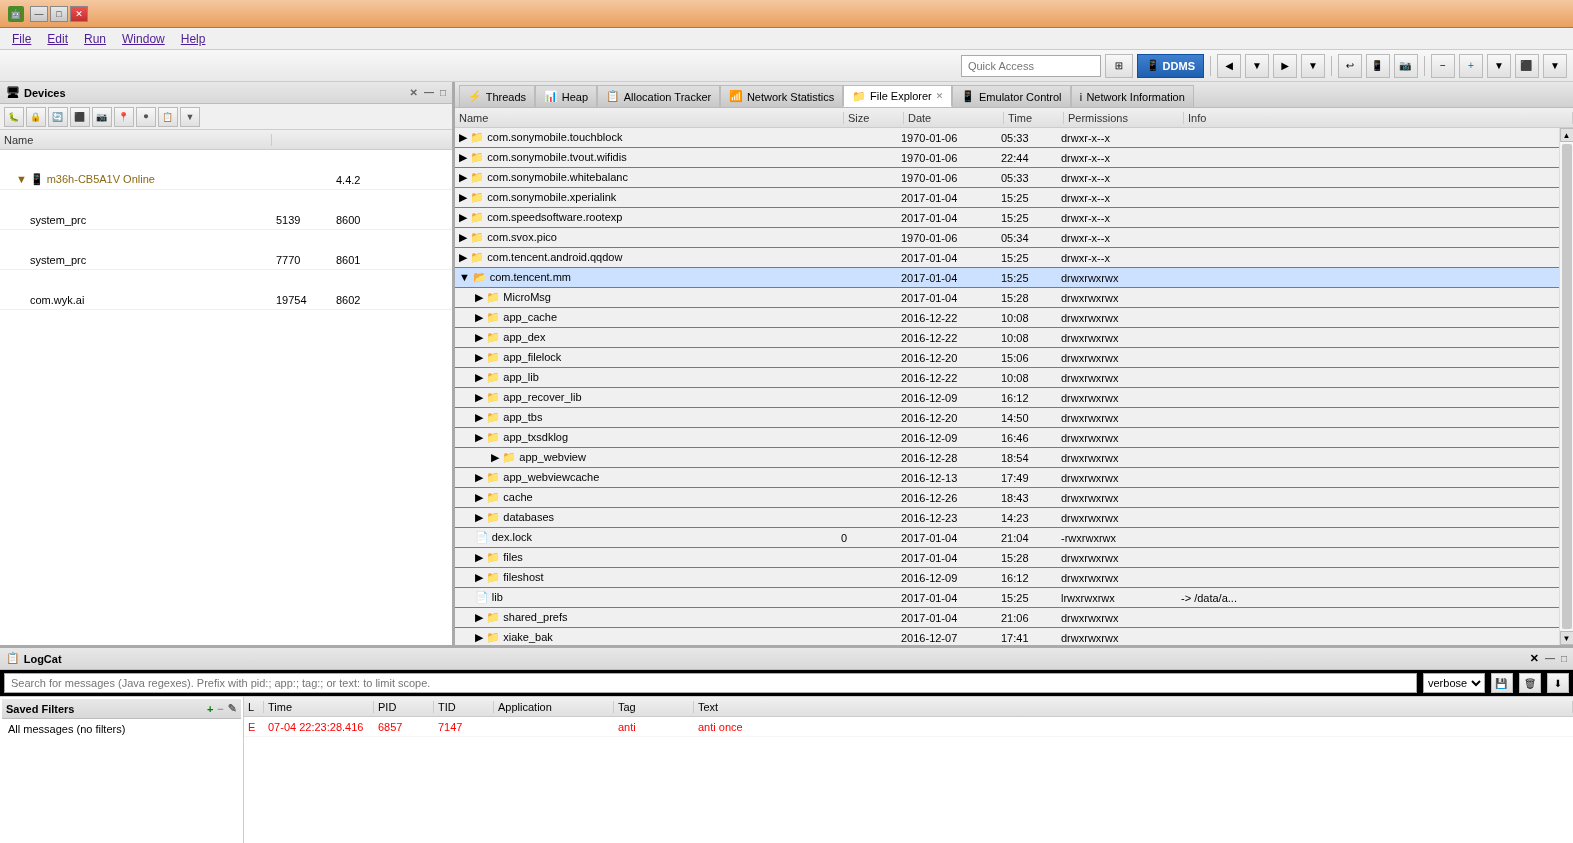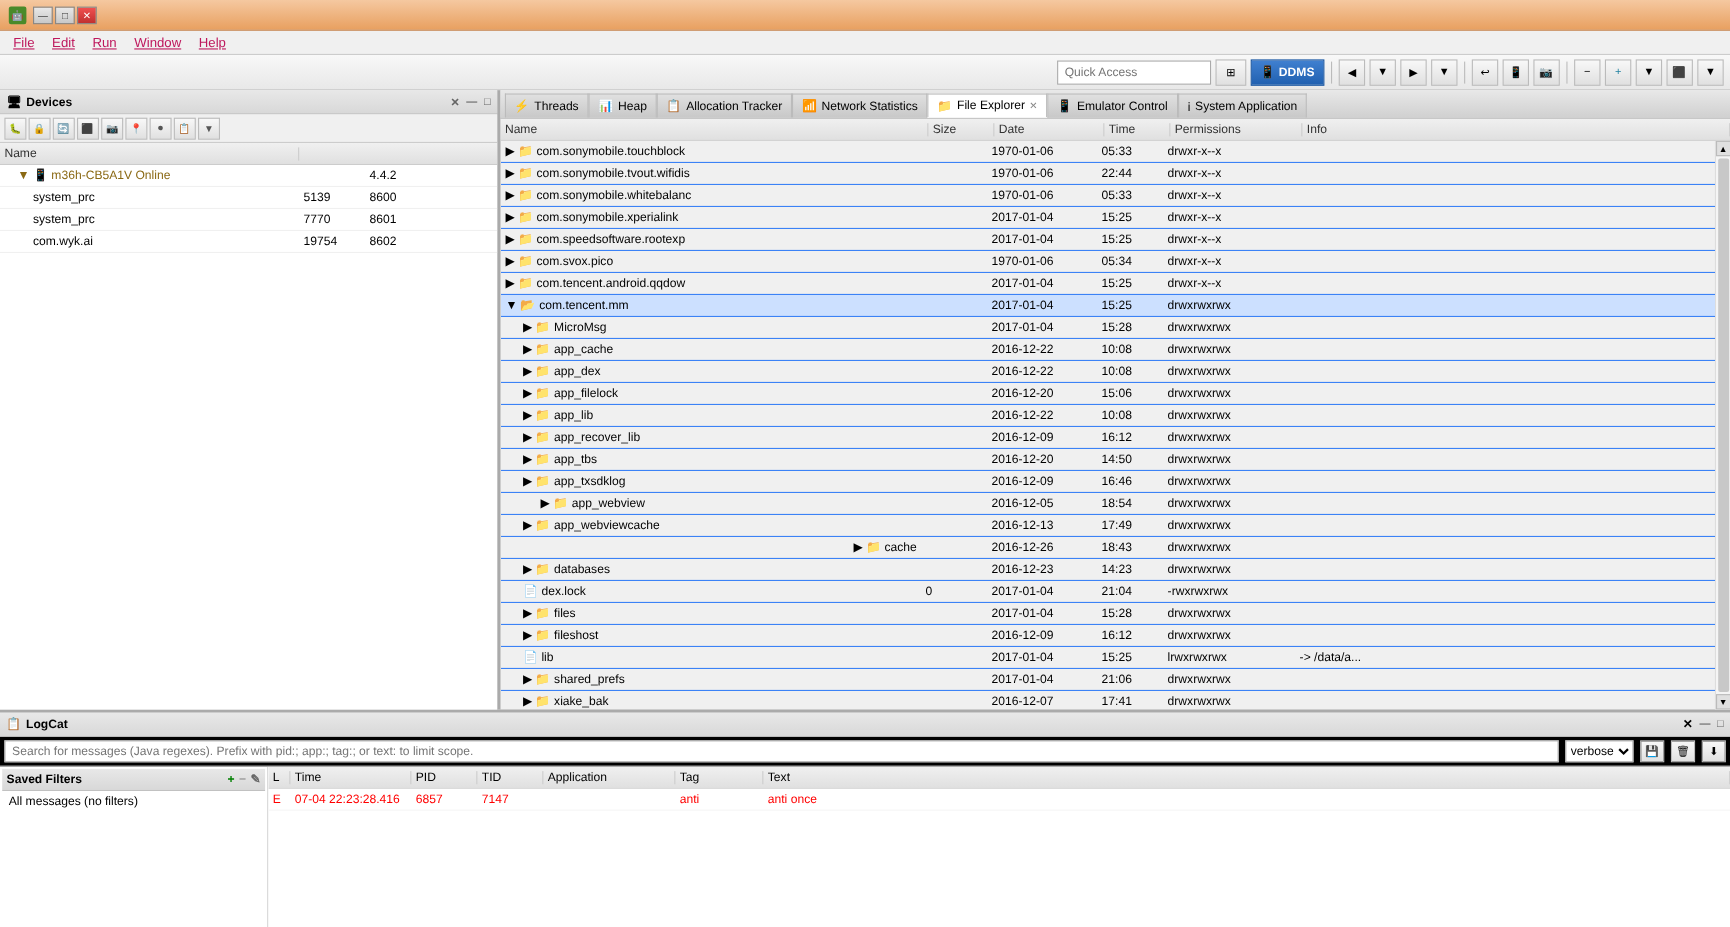--- a/index.html
+++ b/index.html
@@ -40,21 +40,21 @@
       height: 22px;
       display: flex;
       align-items: center;
       padding: 0 4px;
       border-bottom: 1px solid #ccc;
     }
     .menu-item {
       padding: 2px 8px;
       cursor: pointer;
       font-size: 12px;
-      color: #be185d;
+      color: #4c1d95;
       text-decoration: underline;
     }
 
     
     #toolbar {
       background: linear-gradient(to bottom, #f8f8f8, #e8e8e8);
       height: 32px;
       display: flex;
       align-items: center;
       padding: 0 6px;
@@ -167,20 +167,21 @@
       color: #333;
       border-right: 1px solid #ccc;
     }
     .dt-header span:last-child { border-right: none; }
     .dt-row {
       display: grid;
       grid-template-columns: 1fr 60px 60px 60px;
       height: 20px;
       align-items: center;
       border-bottom: 1px solid #f0f0f0;
+      margin-top: 20px;
     }
     .dt-row span {
       padding: 0 4px;
       font-size: 11px;
       overflow: hidden;
       text-overflow: ellipsis;
       white-space: nowrap;
     }
     .dt-row.device-main { background: #fff; }
     .dt-row.process-row { background: #fff; }
@@ -523,21 +524,21 @@
           <span>📁</span>
           <span>File Explorer</span>
           <span class="close-x">✕</span>
         </div>
         <div class="tab">
           <span>📱</span>
           <span>Emulator Control</span>
         </div>
         <div class="tab">
           <span>ℹ</span>
-          <span>System Application</span>
+          <span>Network Information</span>
         </div>
       </div>
 
       <div class="right-panel-wrapper">
 
         <div class="ft-header">
           <span>Name</span>
           <span>Size</span>
           <span>Date</span>
           <span>Time</span>
@@ -671,35 +672,35 @@
       <span style="padding-left:20px; overflow:hidden; text-overflow:ellipsis; white-space:nowrap;">▶ 📁 app_txsdklog</span>
       <span></span>
       <span>2016-12-09</span>
       <span>16:46</span>
       <span>drwxrwxrwx</span>
       <span></span>
     </div>
               <div class="ft-row">
       <span style="padding-left:36px; overflow:hidden; text-overflow:ellipsis; white-space:nowrap;">▶ 📁 app_webview</span>
       <span></span>
-      <span>2016-12-05</span>
+      <span>2016-12-28</span>
       <span>18:54</span>
       <span>drwxrwxrwx</span>
       <span></span>
     </div>
               <div class="ft-row">
       <span style="padding-left:20px; overflow:hidden; text-overflow:ellipsis; white-space:nowrap;">▶ 📁 app_webviewcache</span>
       <span></span>
       <span>2016-12-13</span>
       <span>17:49</span>
       <span>drwxrwxrwx</span>
       <span></span>
     </div>
               <div class="ft-row">
-      <span style="padding-left:20px; overflow:hidden; text-overflow:ellipsis; white-space:nowrap;text-align:right;">▶ 📁 cache</span>
+      <span style="padding-left:20px; overflow:hidden; text-overflow:ellipsis; white-space:nowrap;">▶ 📁 cache</span>
       <span></span>
       <span>2016-12-26</span>
       <span>18:43</span>
       <span>drwxrwxrwx</span>
       <span></span>
     </div>
               <div class="ft-row">
       <span style="padding-left:20px; overflow:hidden; text-overflow:ellipsis; white-space:nowrap;">▶ 📁 databases</span>
       <span></span>
       <span>2016-12-23</span>

